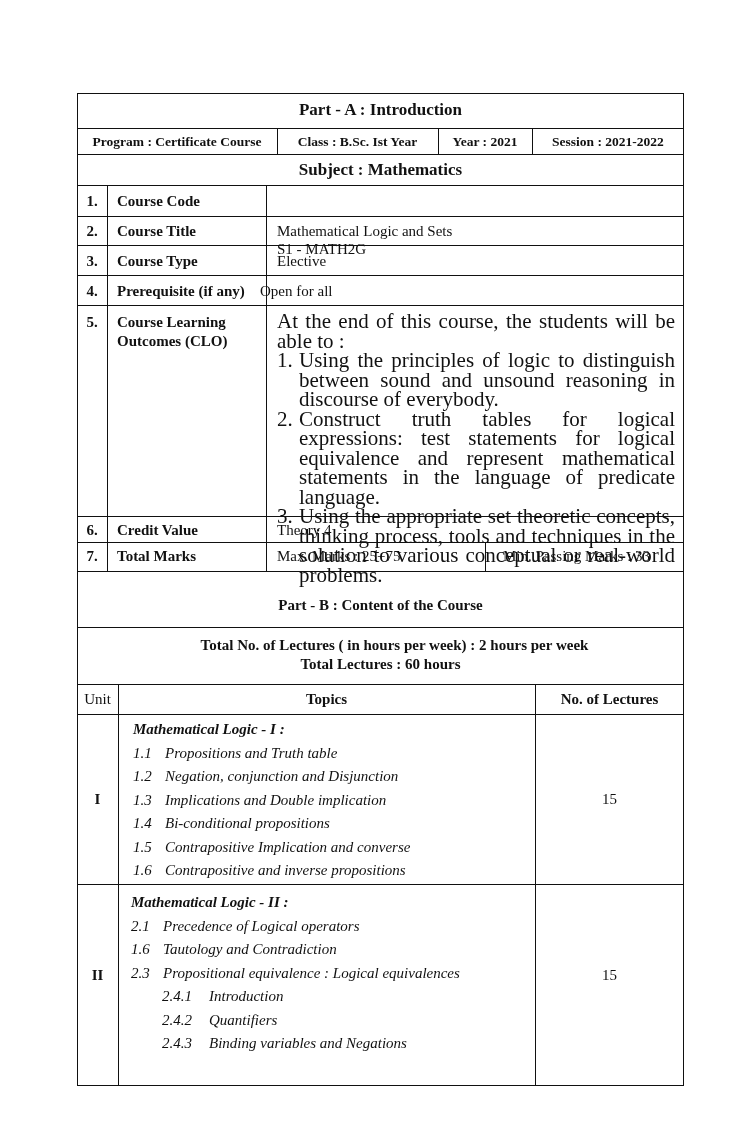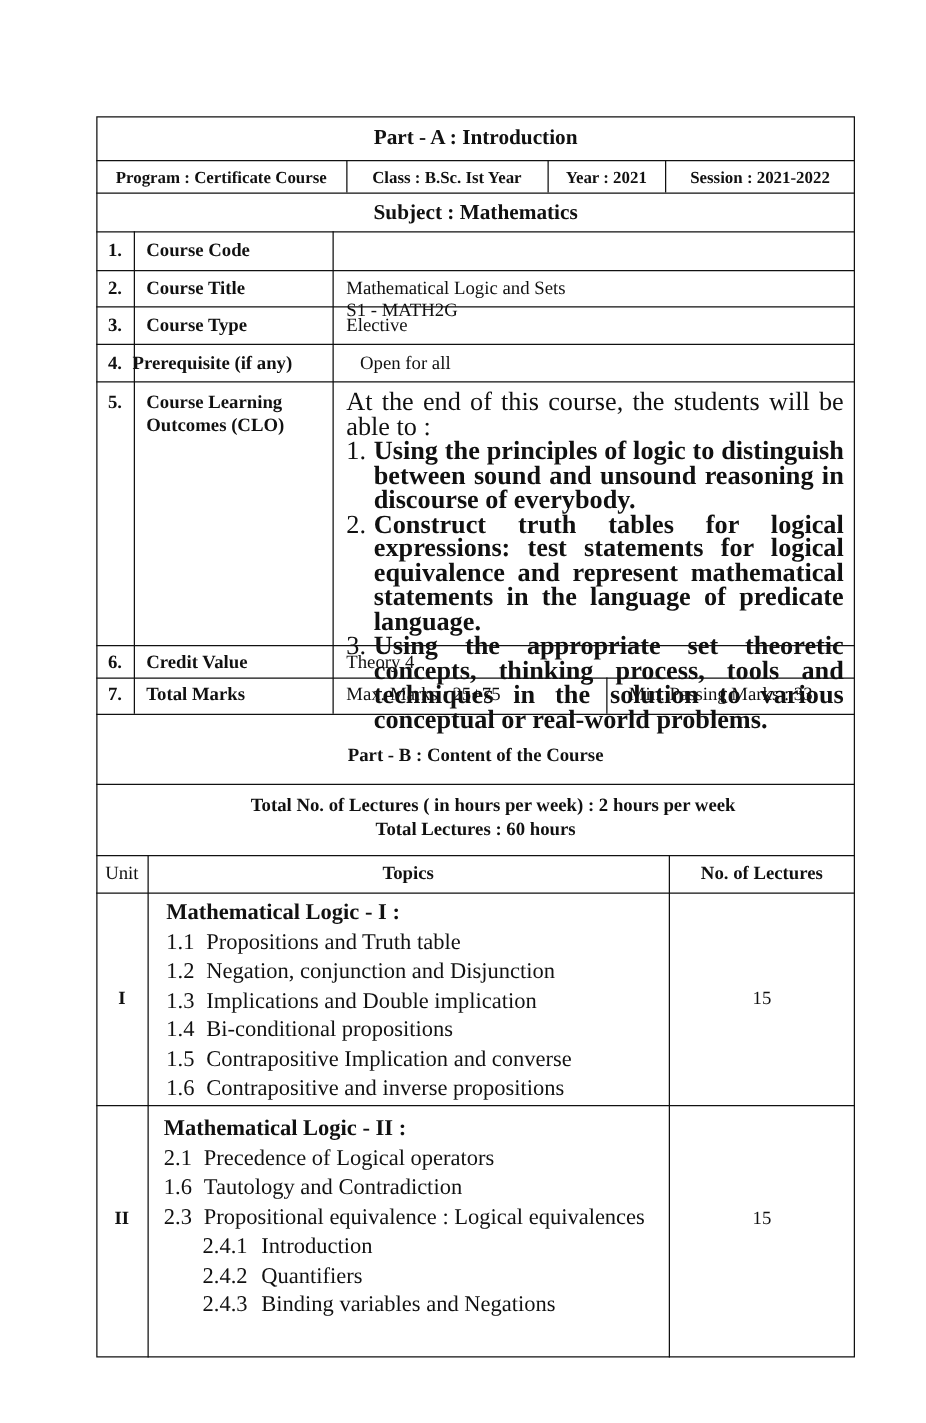--- a/index.html
+++ b/index.html
@@ -8,22 +8,22 @@
     .frame { left: 77px; top: 93px; width: 607px; height: 993px; border: 1.6px solid #111; }
     .hl { position: absolute; height: 0; border-top: 1.4px solid #111; }
     .vl { position: absolute; width: 0; border-left: 1.4px solid #111; }
     .t { position: absolute; white-space: nowrap; font-size: 15px; line-height: 18px; }
     .b { font-weight: bold; }
     .c { text-align: center; }
     .h { font-size: 17px; font-weight: bold; }
     .clo { position: absolute; font-size: 21px; line-height: 19.5px; white-space: normal; text-align: justify; }
     .clo-item { display: flex; }
     .clo-num { width: 22px; flex: 0 0 22px; }
-    .clo-txt { flex: 1; text-align: justify; font-weight: bold; }
-    .topic { position: absolute; font-size: 18px; line-height: 23.5px; white-space: nowrap; }
+    .clo-txt { flex: 1; text-align: justify; }
+    .topic { position: absolute; font-size: 15px; line-height: 23.5px; white-space: nowrap; font-style: italic; }
     .num { display: inline-block; width: 32px; }
     .num2 { display: inline-block; width: 47px; }
   </style>
 </head>
 <body>
 
 <div class="abs frame"></div>
 
 <div class="hl" style="left:77px;width:607px;top:128px;"></div>
 <div class="hl" style="left:77px;width:607px;top:154px;"></div>
@@ -64,22 +64,22 @@
 
 <div class="t b c" style="left:77px;width:30px;top:222px;">2.</div>
 <div class="t b" style="left:117px;top:222px;">Course Title</div>
 <div class="t" style="left:277px;top:222px;font-family:Liberation Serif, serif;">Mathematical Logic and Sets</div>
 
 <div class="t b c" style="left:77px;width:30px;top:252px;">3.</div>
 <div class="t b" style="left:117px;top:252px;">Course Type</div>
 <div class="t" style="left:277px;top:252px;">Elective</div>
 
 <div class="t b c" style="left:77px;width:30px;top:282px;">4.</div>
-<div class="t b" style="left:106px;top:282px;">Prerequisite (if any)</div>
-<div class="t" style="left:288px;top:282px;">Open for all</div>
+<div class="t b" style="left:117px;top:282px;">Prerequisite (if any)</div>
+<div class="t" style="left:260px;top:282px;">Open for all</div>
 
 <div class="t b c" style="left:77px;width:30px;top:313px;">5.</div>
 <div class="t b" style="left:117px;top:313px;">Course Learning</div>
 <div class="t b" style="left:117px;top:332px;">Outcomes (CLO)</div>
 <div class="clo" style="left:277px;top:312px;width:398px;">
   <div>At the end of this course, the students will be able to :</div>
   <div class="clo-item">
     <span class="clo-num">1.</span>
     <span class="clo-txt">Using the principles of logic to distinguish between sound and unsound reasoning in discourse of everybody.</span>
   </div>

